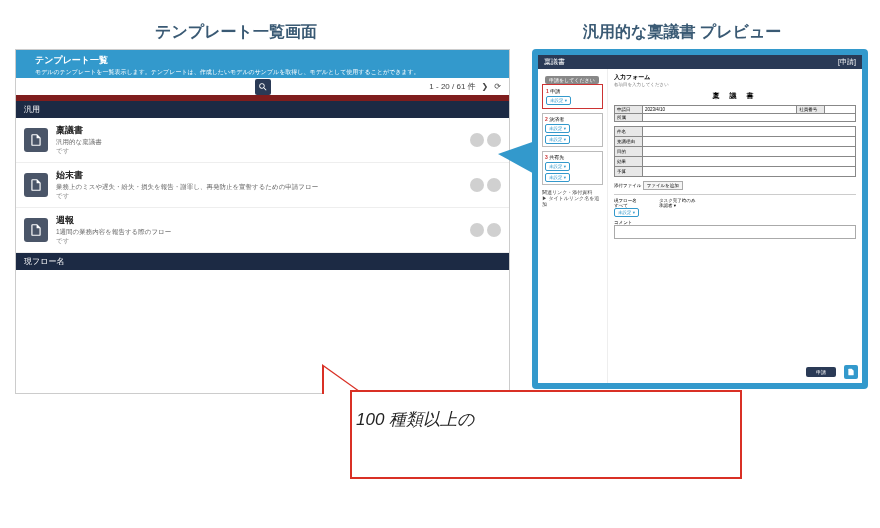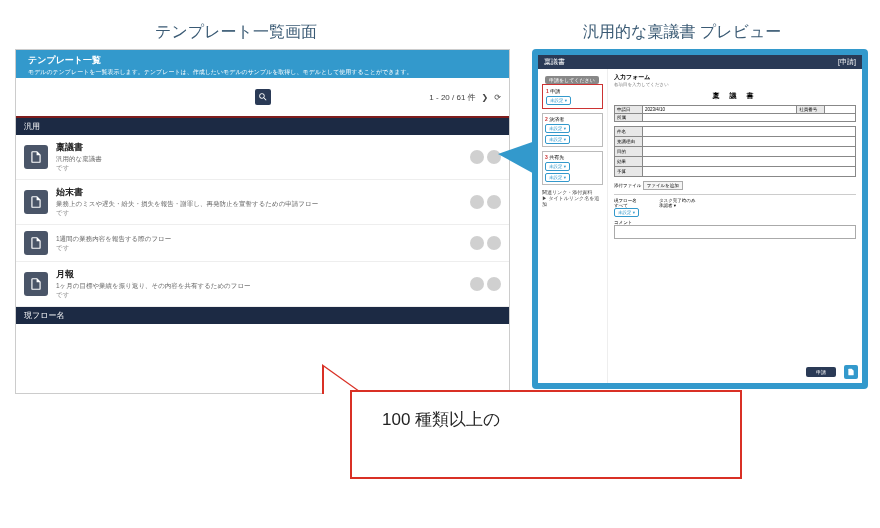--- a/index.html
+++ b/index.html
@@ -8,52 +8,52 @@
       background: #fff;
       width: 880px;
       height: 528px;
       position: relative;
       overflow: hidden;
     }
     .heading {
       position: absolute;
       font-size: 16px;
       color: #3a5a74;
-      font-weight: 400;
+      font-weight: 700;
     }
     .heading-left { top: 22px; left: 155px; }
     .heading-right { top: 22px; left: 583px; }
 
     
     .left-panel {
       position: absolute;
       top: 49px;
       left: 15px;
       width: 495px;
       height: 345px;
       border: 1px solid #ccc;
       background: #fff;
       overflow: hidden;
     }
     .lp-header {
       background: #3399cc;
       color: #fff;
-      padding: 4px 12px;
+      padding: 4px 19px;
       height: 28px;
     }
     .lp-header-title { font-size: 9px; font-weight: bold; display: block; }
     .lp-header-sub { font-size: 6px; display: block; margin-top: 1px; }
 
     .lp-toolbar {
       display: flex;
       align-items: center;
       justify-content: center;
       position: relative;
-      height: 40px;
-      border-bottom: 2px solid #7f1d1d;
+      height: 23px;
+      border-bottom: 6px solid #7f1d1d;
     }
     .search-btn {
       width: 16px; height: 16px;
       background: #2a3a56;
       border-radius: 2px;
       display: flex; align-items: center; justify-content: center;
     }
     .search-btn svg { width: 10px; height: 10px; fill: #fff; }
     .pager {
       position: absolute;
@@ -180,24 +180,25 @@
 
     
     .callout {
       position: absolute;
       top: 390px;
       left: 350px;
       width: 392px;
       height: 89px;
       border: 2px solid #d93025;
       background: #fff;
-      padding: 14px 30px;
+      padding: 14px 4px;
       font-size: 17px;
       color: #222;
       line-height: 1.6;
+      font-style: italic;
     }
     .callout-pointer {
       position: absolute;
       top: 364px;
       left: 322px;
       width: 0; height: 0;
     }
     .callout-pointer::before {
       content:'';position:absolute;
       border-left: 0px solid transparent;
@@ -283,37 +284,22 @@
           <div class="act-btn"></div>
         </div>
       </div>
       <div class="tpl-row">
         <div class="tpl-icon doc">
           <svg viewBox="0 0 24 24">
             <path d="M14 2H6a2 2 0 00-2 2v16a2 2 0 002 2h12a2 2 0 002-2V8l-6-6zM6 20V4h7v5h5v11H6z"></path>
           </svg>
         </div>
         <div class="tpl-body">
+          <div class="tpl-title">週報</div>
           <div class="tpl-desc">1週間の業務内容を報告する際のフロー</div>
-          <div class="tpl-sub">です</div>
-        </div>
-        <div class="tpl-actions">
-          <div class="act-btn"></div>
-          <div class="act-btn"></div>
-        </div>
-      </div>
-      <div class="tpl-row">
-        <div class="tpl-icon doc">
-          <svg viewBox="0 0 24 24">
-            <path d="M14 2H6a2 2 0 00-2 2v16a2 2 0 002 2h12a2 2 0 002-2V8l-6-6zM6 20V4h7v5h5v11H6z"></path>
-          </svg>
-        </div>
-        <div class="tpl-body">
-          <div class="tpl-title">月報</div>
-          <div class="tpl-desc">1ヶ月の目標や業績を振り返り、その内容を共有するためのフロー</div>
           <div class="tpl-sub">です</div>
         </div>
         <div class="tpl-actions">
           <div class="act-btn"></div>
           <div class="act-btn"></div>
         </div>
       </div>
       <div class="cat-bar">現フロー名</div>
     </div>
 </div>

